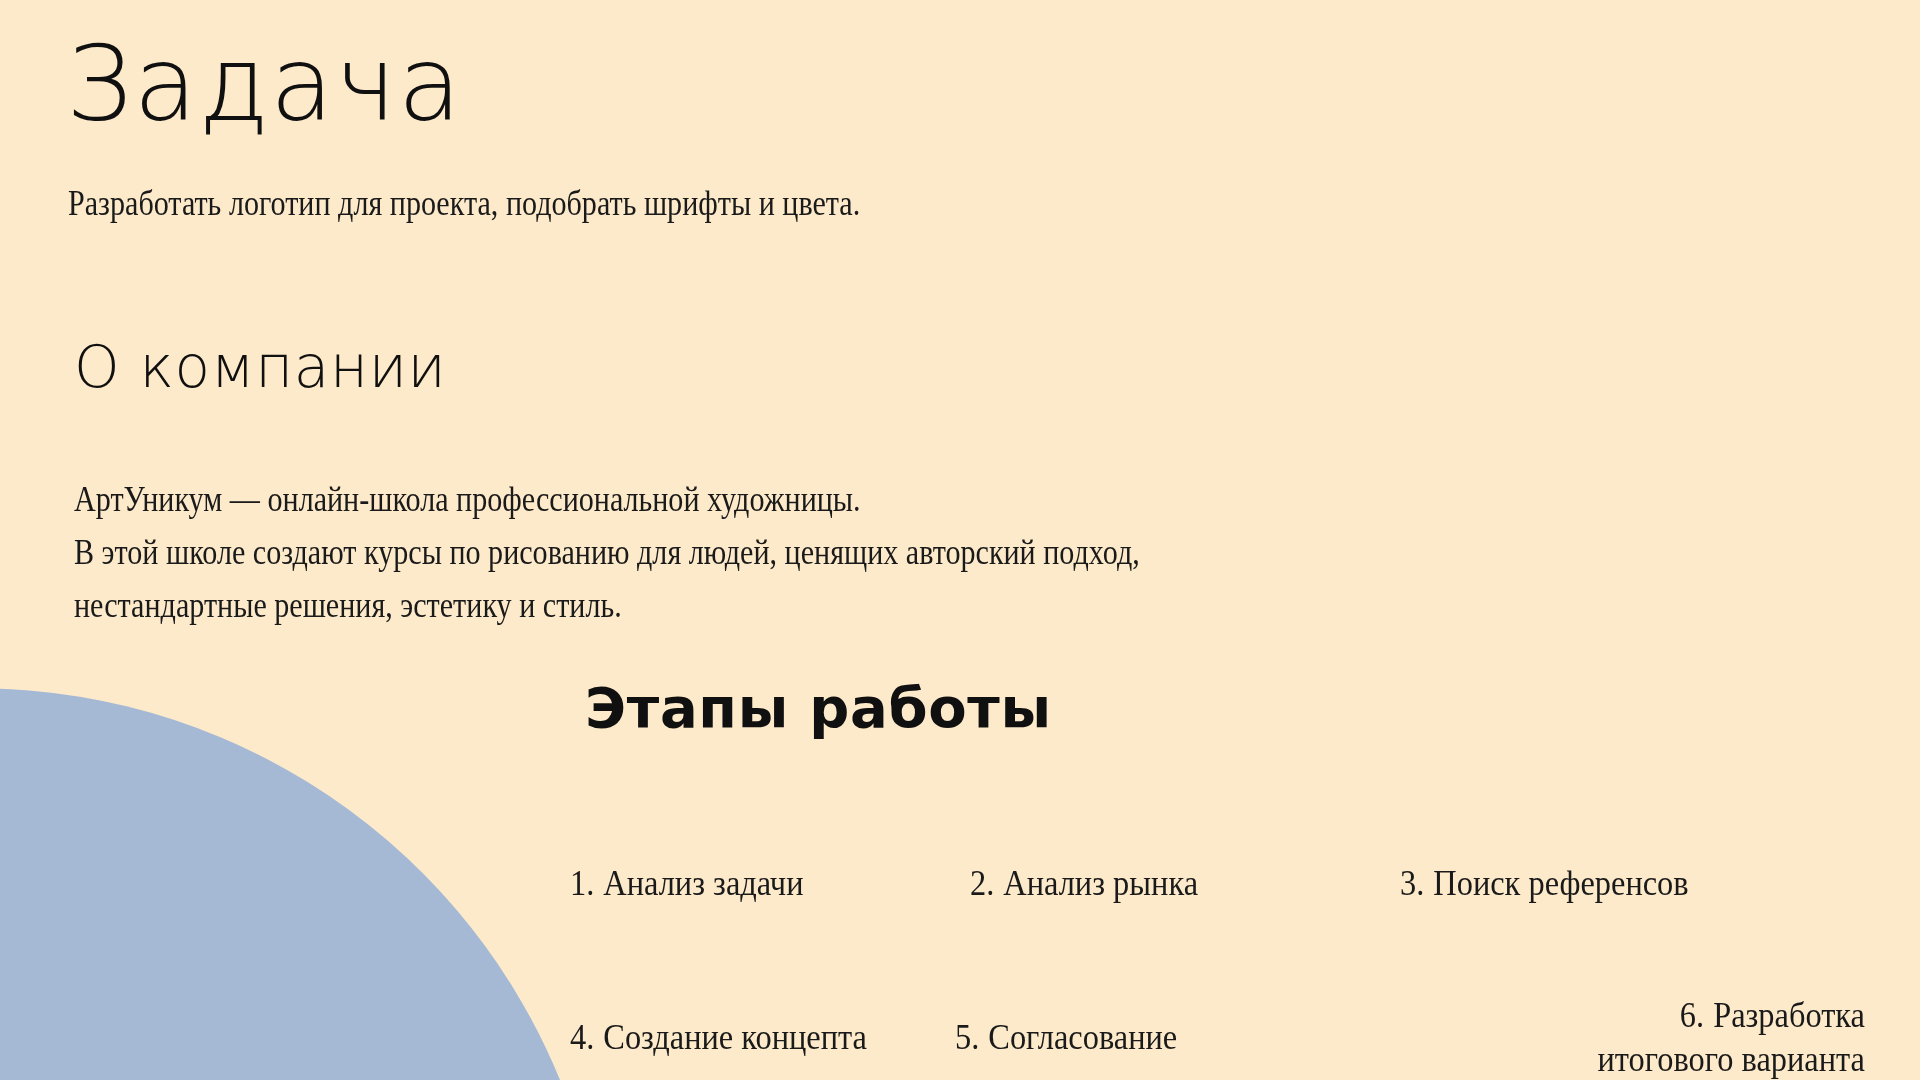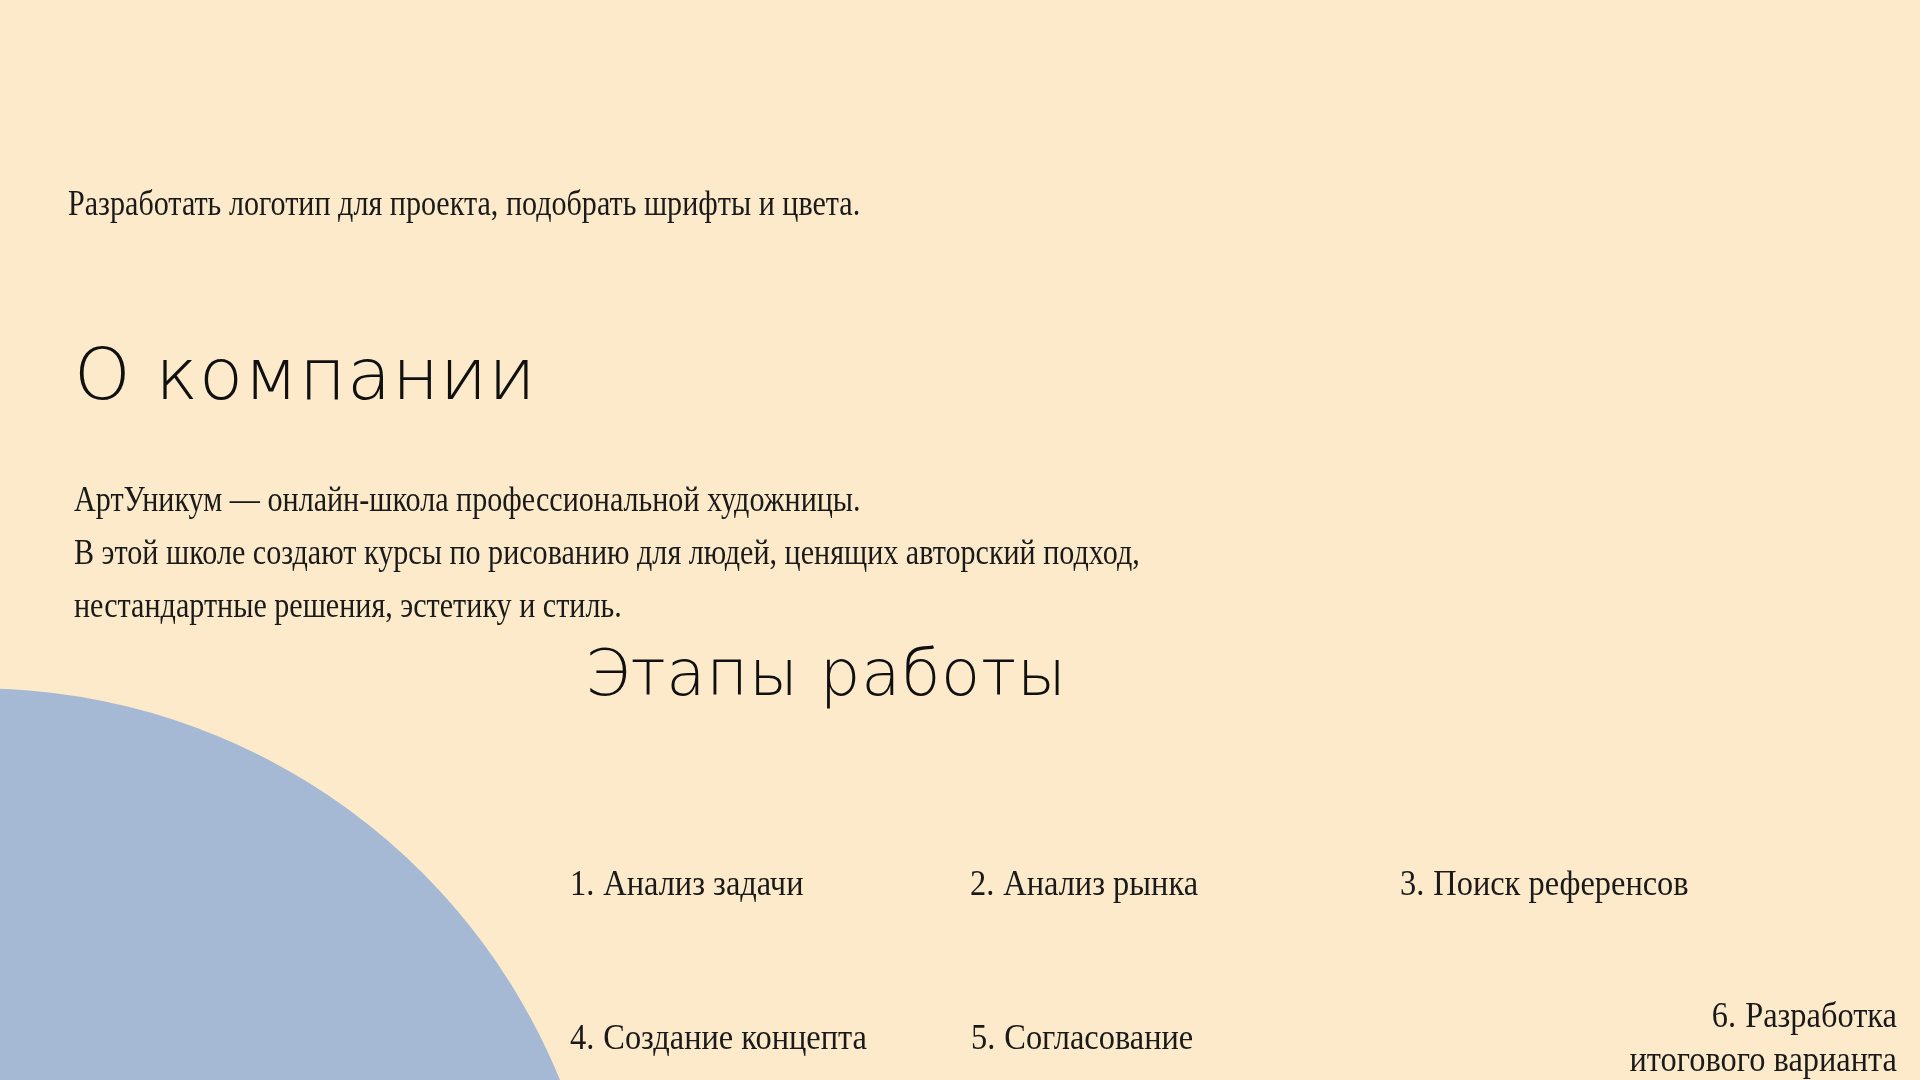--- a/index.html
+++ b/index.html
@@ -72,55 +72,56 @@
     left: 68px;
     top: 186px;
     font-size: 35px;
   }
 
   
   #sec-about-title {
     position: absolute;
     left: 74px;
     top: 338px;
-    font-size: 72px;
+    font-size: 58px;
   }
   #sec-about-body {
     position: absolute;
     left: 68px;
     top: 482px;
     font-size: 35px;
     margin-left: 6px;
   }
   #sec-about-body .body-line {
     display: block;
     margin-bottom: 18px;
   }
   #sec-about-body .body-line:last-child { margin-bottom: 0; }
 
   
   #sec-stages-title {
     position: absolute;
     left: 585px;
-    top: 641px;
-    font-size: 64px;
+    top: 680px;
+    font-size: 56px;
+    font-weight: bold;
   }
 
   .stages-grid {
     position: absolute;
     left: 570px;
     top: 818px;
     width: 1330px;
   }
   .stages-row {
     display: flex;
     align-items: center;
     margin-bottom: 44px;
   }
-  .stages-row:last-child { margin-bottom: 0; gap: 16px; }
+  .stages-row:last-child { margin-bottom: 0; }
 
   .stage-item {
     font-family: "Liberation Serif", "DejaVu Serif", serif;
     font-size: 36px;
     color: #1a1a1a;
     line-height: 1.22;
     white-space: pre-line;
     transform: scaleX(0.9);
     transform-origin: left top;
   }
@@ -153,20 +154,21 @@
              A 630 630 0 0 1 182 1080
              L -70 1080 Z" fill="#a5b9d5"></path>
     <path d="M -70 690 L 560 1080 L -70 1080 Z" fill="#a5b9d5"></path>
     <path d="M -70 690
              A 630 630 0 0 1 556 1081
              L 556 1081 L -70 1081 Z" fill="#a5b9d5"></path>
   </svg>
 
   <div class="content">
 
+    <h1 id="sec-task-title" class="display-heading">Задача</h1>
 
     <p id="sec-task-desc" class="body-text">Разработать логотип для проекта, подобрать шрифты и цвета.</p>
 
     <h1 id="sec-about-title" class="display-heading">О компании</h1>
 
     <div id="sec-about-body">
       <span class="body-text body-line">АртУникум — онлайн-школа профессиональной художницы.</span>
       <span class="body-text body-line">В этой школе создают курсы по рисованию для людей, ценящих авторский подход,</span>
       <span class="body-text body-line">нестандартные решения, эстетику и стиль.</span>
     </div>

